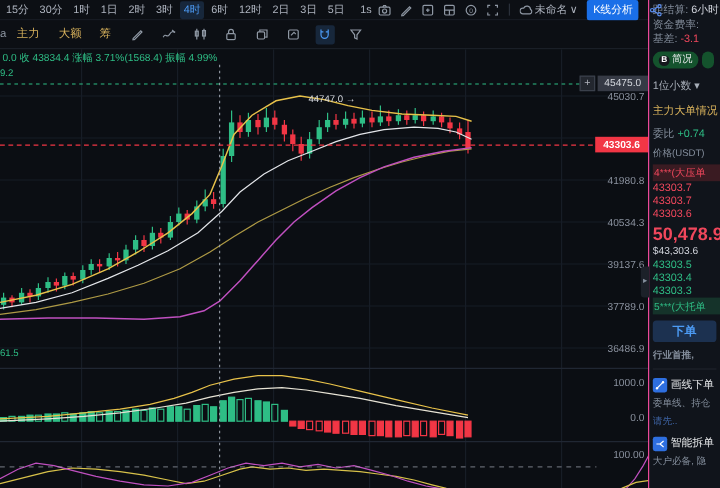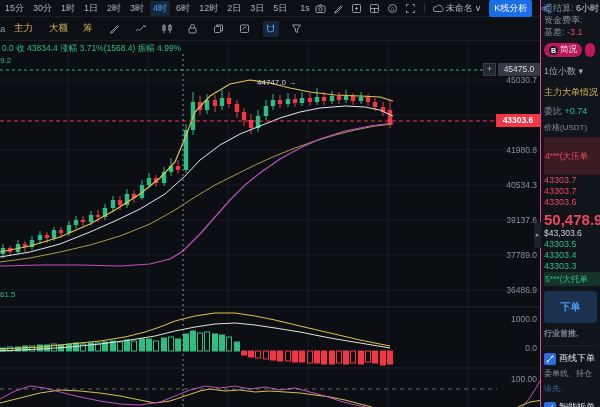--- a/index.html
+++ b/index.html
@@ -41,34 +41,34 @@
              font-size:8.5px;font-weight:bold;line-height:13px;text-align:center;}
   
   .rpanel{position:relative;width:60px;height:407px;flex:none;background:#10141B;
           border-left:1px solid #ec4899;padding:2px 0 0 3px;font-size:9px;overflow:hidden;}
   .rrow{white-space:nowrap;overflow:hidden;line-height:12px;}
   .lbl{color:#848E9C;}
   .val{color:#D1D4DC;}
   .red{color:#F0475C;}
   .grn{color:#2EBD85;}
   .pillrow{display:flex;gap:3px;margin-top:5px;}
-  .pill{flex:none;display:flex;align-items:center;gap:2px;background:#be185d;border-radius:8px;
+  .pill{flex:none;display:flex;align-items:center;gap:2px;background:#14532d;border-radius:8px;
         height:14px;padding:0 5px;font-size:8.5px;color:#E6E8EA;cursor:pointer;}
   .bcoin{display:inline-block;width:9px;height:9px;border-radius:50%;background:#15181D;color:#fff;
          font-size:7px;line-height:9px;text-align:center;font-weight:bold;}
   .dec{margin-top:8px;color:#A7AEB8;cursor:pointer;}
   .ordtitle{margin-top:9px;color:#D8B25C;font-size:9px;}
   .ratio{margin-top:7px;}
   .phead{margin-top:5px;color:#848E9C;font-size:8px;}
-  .banner-s{margin-top:3px;background:#3A1B22;color:#F0475C;font-size:8.5px;padding:13px 1px;cursor:pointer;}
+  .banner-s{margin-top:3px;background:#3A1B22;color:#F0475C;font-size:8.5px;padding:1px 1px;cursor:pointer;}
   .banner-b{background:#15332A;color:#2EBD85;font-size:8.5px;padding:1px 1px;cursor:pointer;}
   .obrow{line-height:11px;font-size:9px;cursor:pointer;}
   .bigpx{margin-top:3px;font-size:15px;font-weight:bold;color:#F0475C;line-height:17px;}
   .usd{font-size:8.5px;color:#D1D4DC;line-height:11px;}
-  .order-btn{margin-top:5px;margin-right:3px;height:32px;background:#1C3150;color:#4C9BF5;
+  .order-btn{margin-top:5px;margin-right:3px;height:18px;background:#1C3150;color:#4C9BF5;
              font-size:10px;font-weight:bold;border-radius:3px;display:flex;align-items:center;
              justify-content:center;cursor:pointer;}
   .promo{margin-top:5px;color:#848E9C;font-size:8px;font-weight:bold;}
   .rdiv{margin-top:5px;border-top:1px solid #1E232B;margin-right:3px;}
   .card{margin-top:6px;}
   .cardhead{display:flex;align-items:flex-end;gap:3px;color:#E6E8EA;font-size:9px;}
   .cicon{flex:none;width:12px;height:12px;border-radius:2px;background:#2E6FE0;display:flex;
          align-items:center;justify-content:center;}
   .carddesc{margin-top:3px;color:#848E9C;font-size:8px;}
   .cardlink{margin-top:3px;color:#4C7DD0;font-size:8px;opacity:.75;cursor:pointer;}

